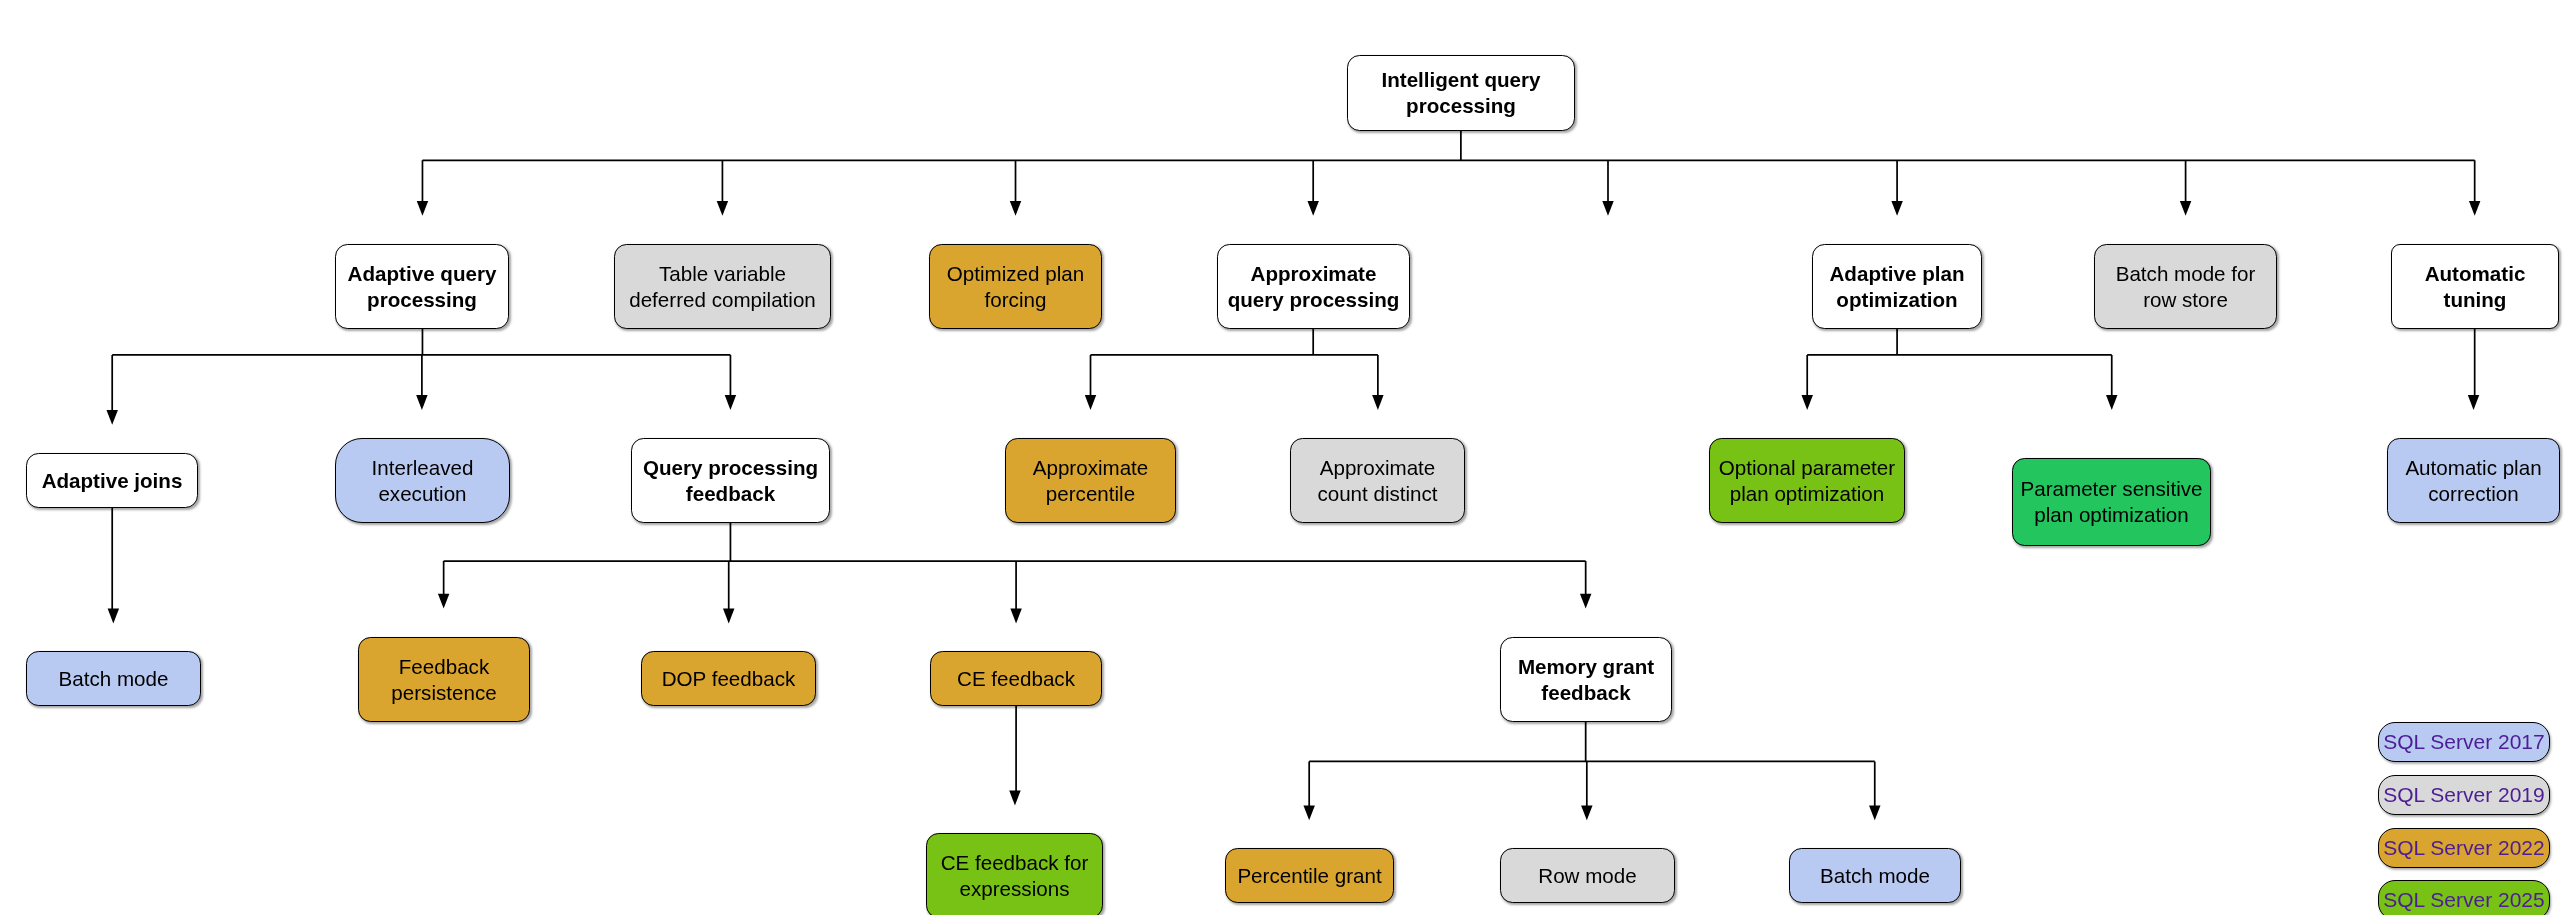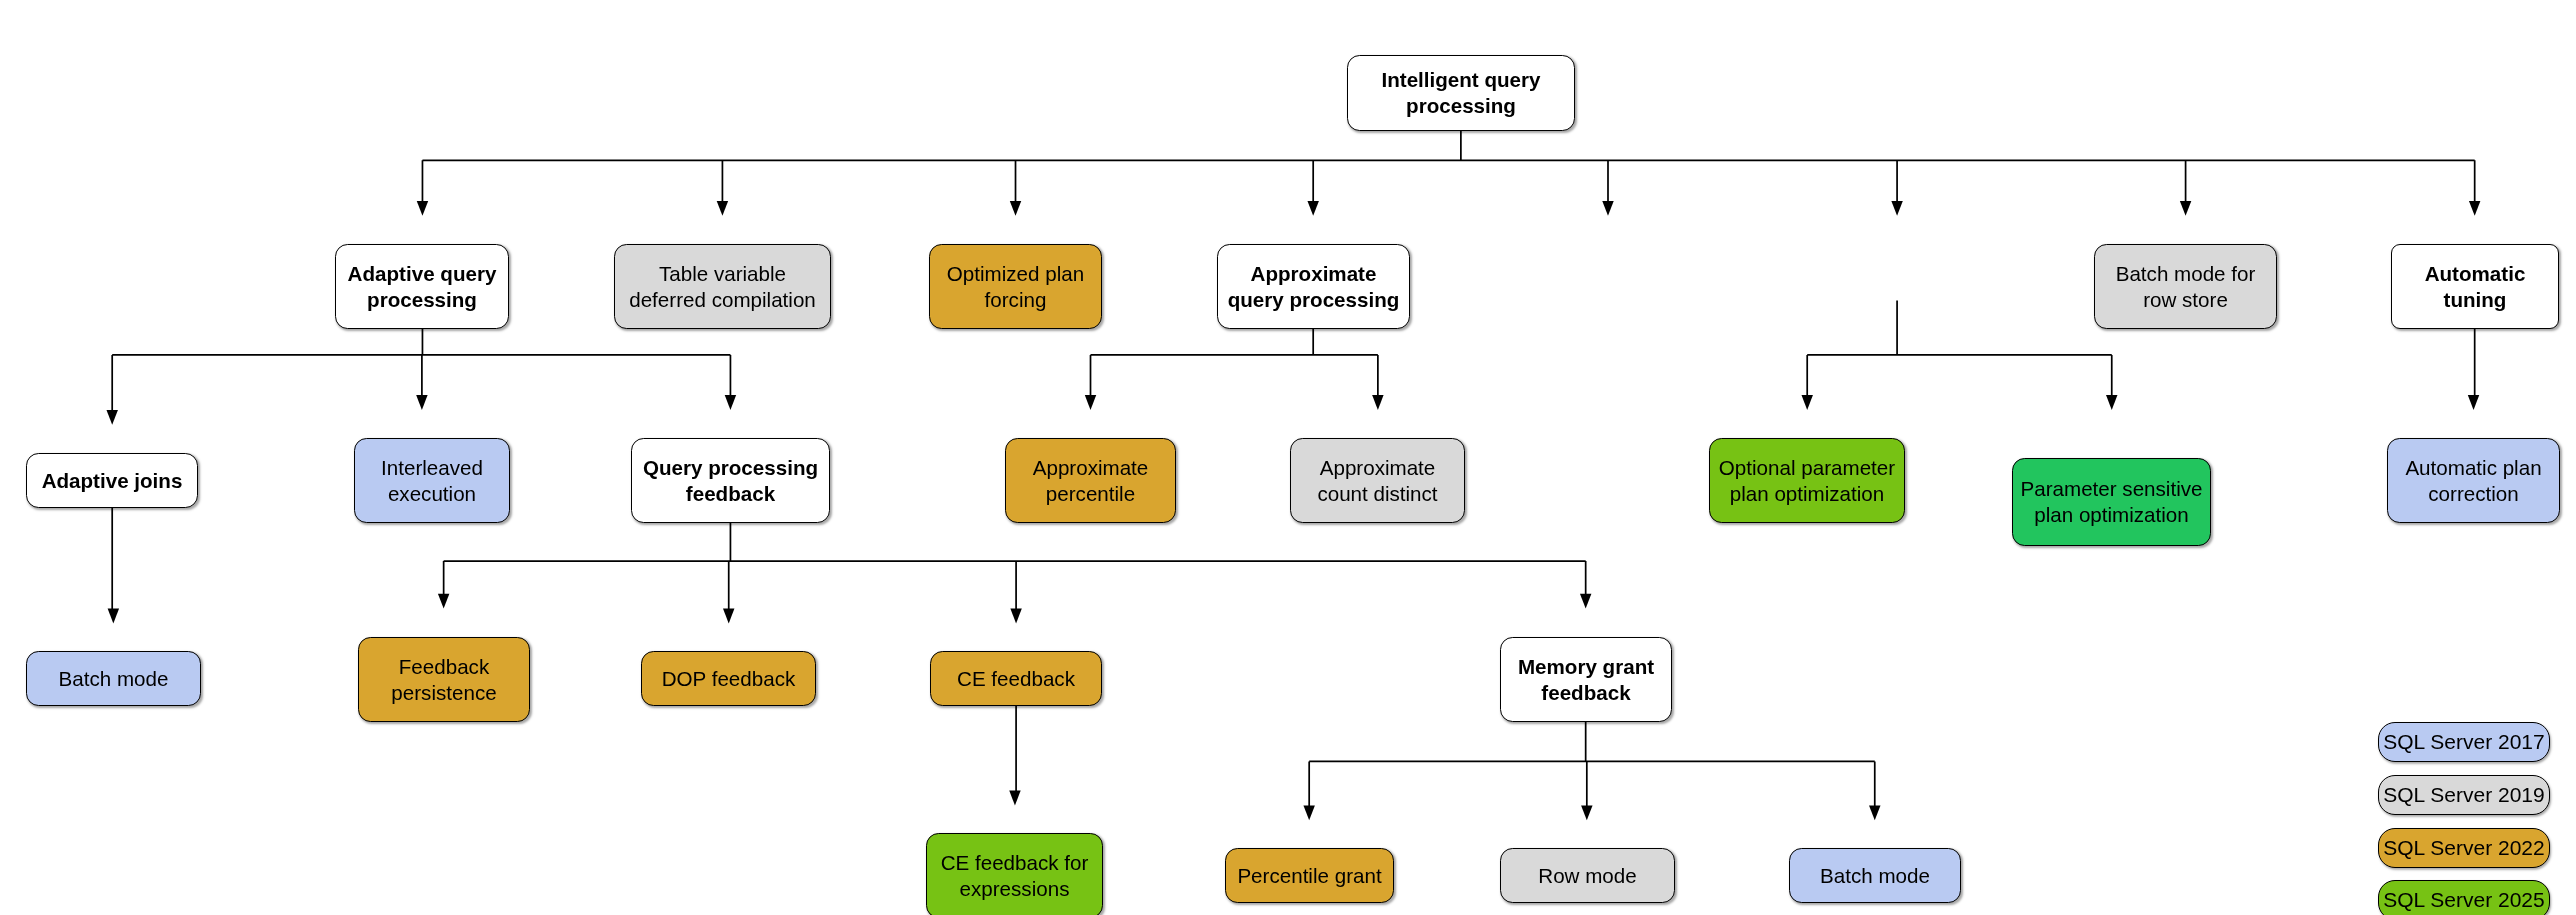--- a/index.html
+++ b/index.html
@@ -53,21 +53,21 @@
   .legend-item {
     position: absolute;
     box-sizing: border-box;
     border: 1.7px solid #000000;
     border-radius: 17px;
     display: flex;
     align-items: center;
     justify-content: center;
     text-align: center;
     font-size: 21px;
-    color: #000000;
+    color: #4c1d95;
     box-shadow: 1.1px 1.7px 2.3px rgba(0,0,0,0.35);
   }
 </style>
 </head>
 <body>
 
 <div class="canvas">
   <svg id="connector-layer" xmlns="http://www.w3.org/2000/svg" viewBox="0 0 4500 1600">
       <g>
         <path d="M 2552 179 L 2552 280 M 738 280 L 4323 280 M 738 280 L 738 353 M 1262 280 L 1262 353 M 1774 280 L 1774 353 M 2294 280 L 2294 353 M 2809 280 L 2809 353 M 3314 280 L 3314 353 M 3818 280 L 3818 353 M 4323 280 L 4323 353 " fill="none" stroke="#000000" stroke-width="3"></path>
@@ -126,26 +126,28 @@
       <div class="node category" style="left: 1347px; top: 27px; width: 228px; height: 76px; background: rgb(255, 255, 255);">Intelligent query
 processing</div>
       <div class="node category" style="left: 335px; top: 216px; width: 174px; height: 85px; background: rgb(255, 255, 255);">Adaptive query
 processing</div>
       <div class="node" style="left: 614px; top: 216px; width: 217px; height: 85px; background: rgb(217, 217, 217);">Table variable
 deferred compilation</div>
       <div class="node" style="left: 929px; top: 216px; width: 173px; height: 85px; background: rgb(217, 165, 47);">Optimized plan
 forcing</div>
       <div class="node category" style="left: 1217px; top: 216px; width: 193px; height: 85px; background: rgb(255, 255, 255);">Approximate
 query processing</div>
+      <div class="node category" style="left: 1812px; top: 216px; width: 170px; height: 85px; background: rgb(255, 255, 255);">Adaptive plan
+optimization</div>
       <div class="node" style="left: 2094px; top: 216px; width: 183px; height: 85px; background: rgb(217, 217, 217);">Batch mode for
 row store</div>
       <div class="node category" style="left: 2391px; top: 216px; width: 168px; height: 85px; background: rgb(255, 255, 255); border-radius: 9px;">Automatic
 tuning</div>
       <div class="node category" style="left: 26px; top: 425px; width: 172px; height: 55px; background: rgb(255, 255, 255);">Adaptive joins</div>
-      <div class="node" style="left: 354px; top: 410px; width: 156px; height: 85px; background: rgb(185, 202, 242);">Interleaved
+      <div class="node" style="left: 335px; top: 410px; width: 175px; height: 85px; background: rgb(185, 202, 242); border-radius: 27px;">Interleaved
 execution</div>
       <div class="node category" style="left: 631px; top: 410px; width: 199px; height: 85px; background: rgb(255, 255, 255);">Query processing
 feedback</div>
       <div class="node" style="left: 1005px; top: 410px; width: 171px; height: 85px; background: rgb(217, 165, 47);">Approximate
 percentile</div>
       <div class="node" style="left: 1290px; top: 410px; width: 175px; height: 85px; background: rgb(217, 217, 217);">Approximate
 count distinct</div>
       <div class="node" style="left: 1709px; top: 410px; width: 196px; height: 85px; background: rgb(119, 194, 20);">Optional parameter
 plan optimization</div>
       <div class="node" style="left: 2012px; top: 430px; width: 199px; height: 88px; background: #22c55e;">Parameter sensitive

